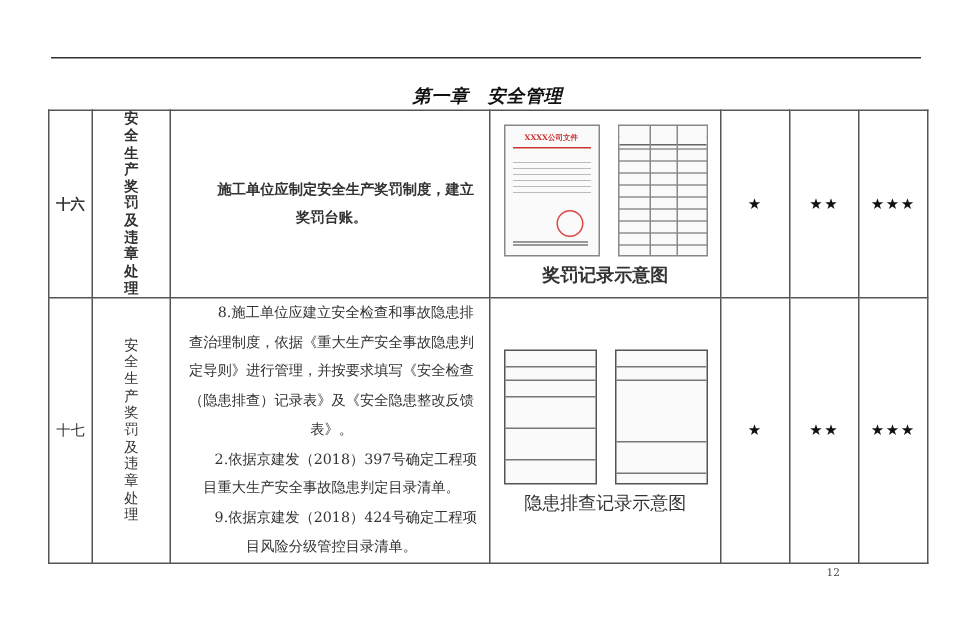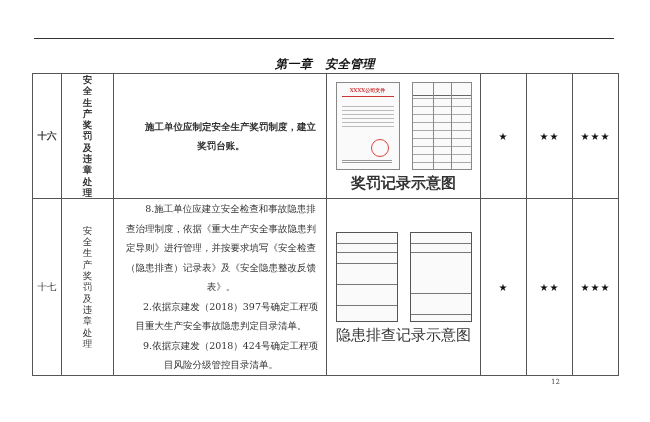--- a/index.html
+++ b/index.html
@@ -13,21 +13,21 @@
   th { height:22px; line-height:11px; font-size:9px; }
   .r1 td { height:119px;font-weight:bold; }
   .r2 td { height:138px; }
   .vert { display:inline-block; width:10px; line-height:11.3px; font-size:9.5px; word-break:break-all; }
   .content { text-align:center; padding:0 6px 0 8px; line-height:19.5px; font-size:9.5px; }
   .content p { margin:0; text-indent:2em; }
   .stars { font-size:10px; letter-spacing:1px; color:#111; font-family:"DejaVu Sans", sans-serif; }
   .figcell { position:relative; }
   .imgs { display:flex; justify-content:center; gap:12px; margin-top:2px; }
   .doc { border:1px solid #888; background:#fafafa; position:relative; }
-  .cap { font-size:15px; margin-top:4px; }
+  .cap { font-size:12px; margin-top:4px; }
   .pagenum { position:absolute; left:0; width:560px; top:378px; text-align:right; font-size:7px; color:#444; }
 </style>
 </head>
 <body>
 
 <div class="hr"></div>
 <div class="chapter">第一章　安全管理</div>
 
 <table>
   <colgroup>

